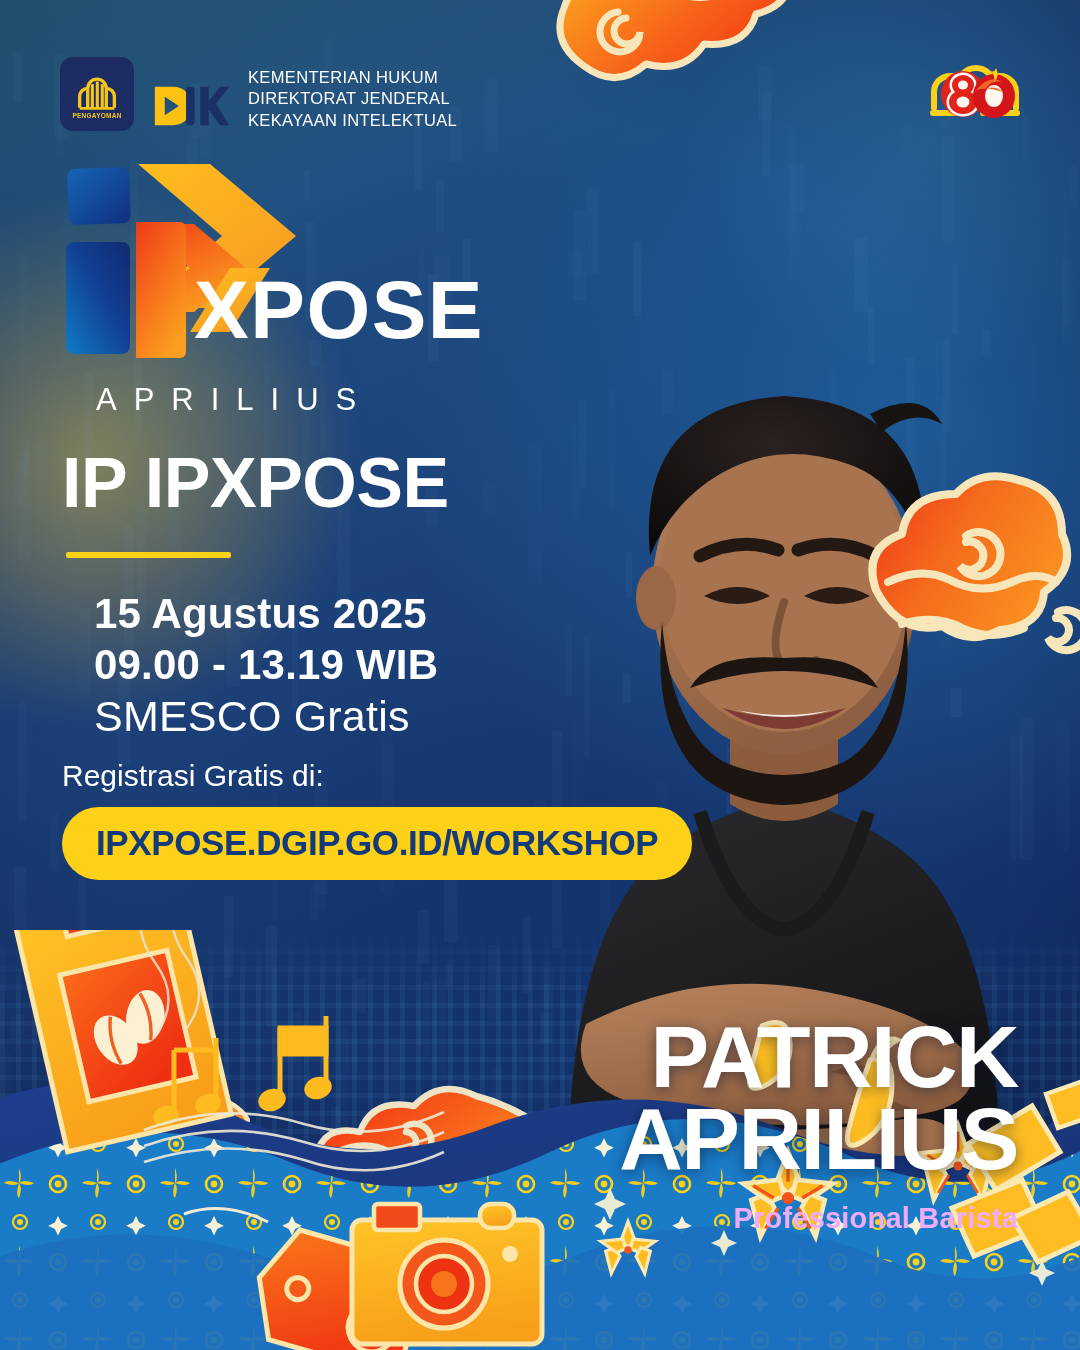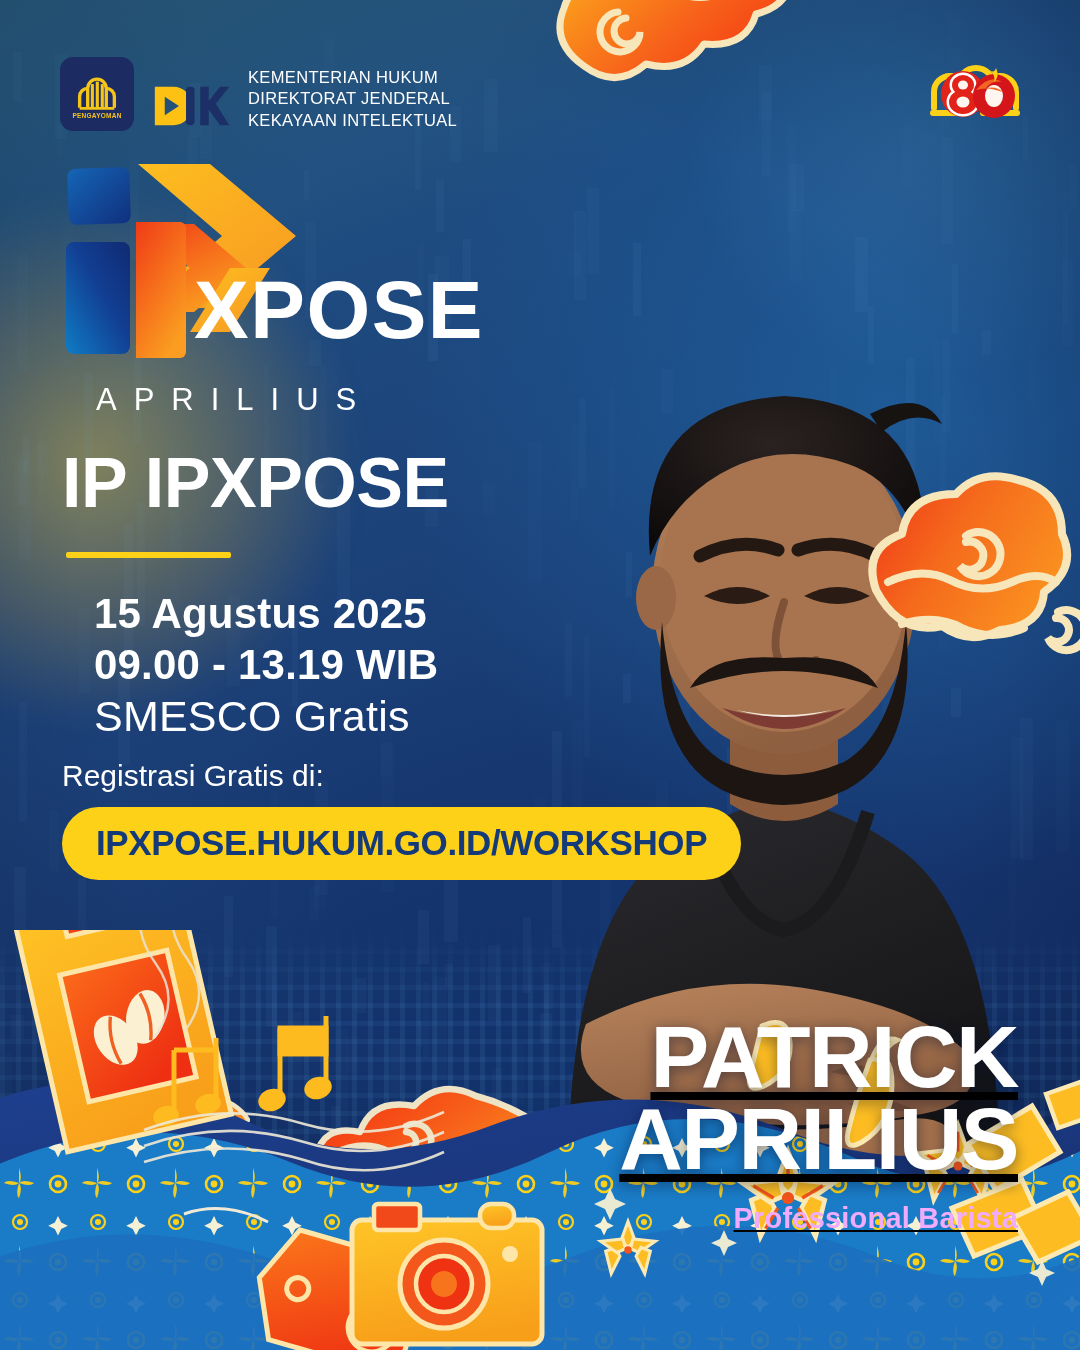--- a/index.html
+++ b/index.html
@@ -108,21 +108,21 @@
 
   .url-pill{
     display:inline-block; margin-top:14px;
     background:#fdd117; color:#143a79;
     font-size:35px; font-weight:bold; letter-spacing:-.4px;
     padding:16px 34px 17px; border-radius:40px;
     white-space:nowrap;
   }
 
   
-  .speaker{ position:absolute; right:62px; top:1016px; z-index:30; text-align:right;text-decoration:underline; }
+  .speaker{ position:absolute; right:62px; top:1016px; z-index:30; text-align:right; }
   .speaker .nm{
     color:#fff; font-weight:bold; font-size:88px; line-height:.93;
     letter-spacing:-1.5px; white-space:pre-line;
     text-shadow:0 3px 14px rgba(4,16,45,.5);
   }
   .speaker .role{ color:#f0abfc; font-size:29px; font-weight:bold; margin-top:22px; letter-spacing:.2px; }
 
   
   .decor{ position:absolute; left:0; right:0; bottom:0; height:420px; z-index:24; pointer-events:none; }
   .decor svg{ display:block; width:100%; height:100%; }
@@ -576,21 +576,21 @@
 
     <div class="divider"></div>
 
     <div class="dt">
       <div class="line">15 Agustus 2025</div>
       <div class="line">09.00 - 13.19 WIB</div>
       <div class="line light">SMESCO Gratis</div>
     </div>
 
     <div class="reg-label">Registrasi Gratis di:</div>
-    <div class="url-pill">IPXPOSE.HUKUM.GO.ID/WORKSHOP</div>
+    <div class="url-pill">IPXPOSE.DGIP.GO.ID/WORKSHOP</div>
   </div>
 
   <div class="speaker">
     <div class="nm">PATRICK
 APRILIUS</div>
     <div class="role">Professional Barista</div>
   </div>
 
   <div class="decor">
     <svg viewBox="0 0 1080 420" preserveAspectRatio="none" aria-hidden="true">

